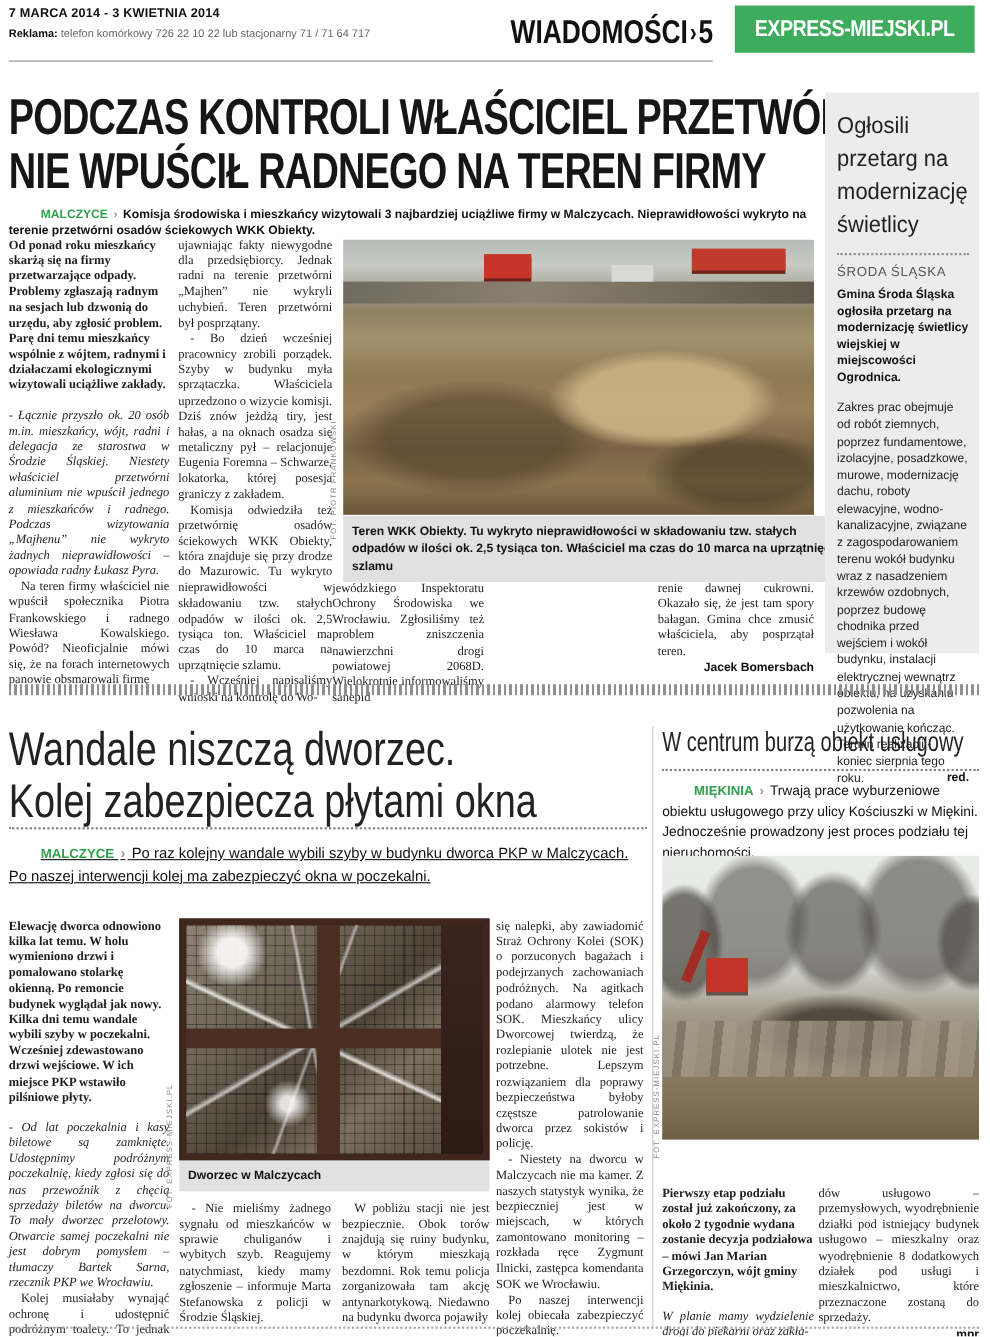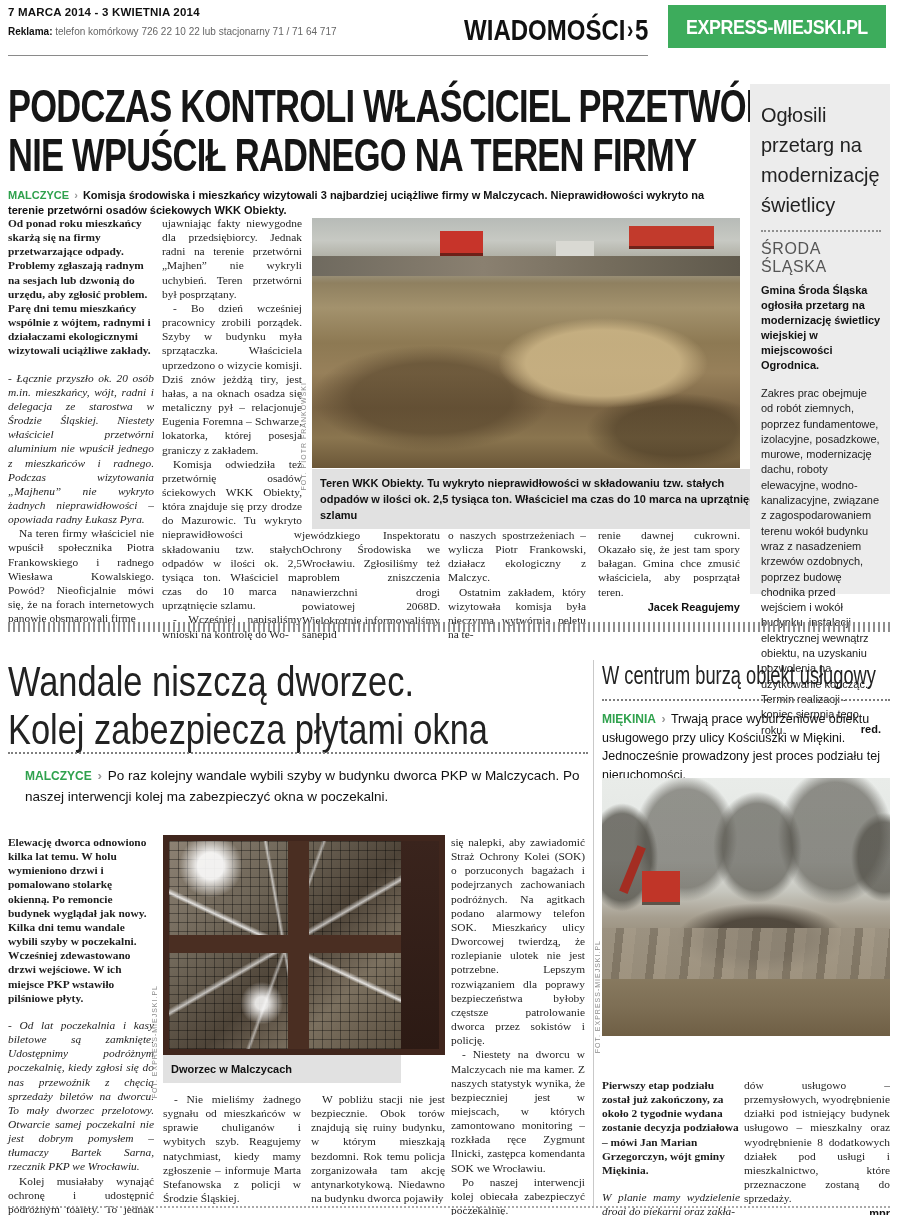--- a/index.html
+++ b/index.html
@@ -24,24 +24,24 @@
   .hl-heavy{left:8px;top:82px;width:960px;transform:scaleX(.75);transform-origin:left top;
             font-weight:bold;font-size:46px;line-height:49px;letter-spacing:-1px;color:#161616;}
   .hl-heavy div{white-space:nowrap;}
   .hl-light{font-weight:normal;color:#222;transform-origin:left top;}
   .a2-headline{left:8px;top:657px;width:720px;font-size:43px;line-height:48px;transform:scaleX(.8);}
   .a2-headline div{white-space:nowrap;}
   .a3-headline{left:602px;top:660px;width:420px;font-size:25px;line-height:30px;transform:scaleX(.73);white-space:nowrap;}
 
   
   .kicker{font-size:11px;line-height:15px;color:#111;}
-  .kicker .loc{color:#2fa14d;font-weight:bold;}
+  .kicker .loc{color:#2fa14d;font-weight:bold;margin-left:29px;}
   .kicker .sep{color:#999;font-weight:bold;padding:0 2px;}
   .a1-kicker{left:8px;top:188px;width:732px;font-weight:bold;}
-  .a2-kicker{left:25px;top:766px;width:576px;font-size:13.5px;line-height:19.5px;font-weight:normal;}
+  .a2-kicker{left:8px;top:766px;width:576px;font-size:13.5px;line-height:19.5px;font-weight:normal;text-decoration:underline;}
   .a2-kicker .loc,.a3-kicker .loc{font-size:12px;text-align:center;}
   .a3-kicker{left:602px;top:710px;width:288px;font-size:12.5px;line-height:18.5px;font-weight:normal;}
 
   
   .col{position:absolute;text-align:justify;}
   .serif p{margin:0;font-family:"Liberation Serif",serif;font-size:11.4px;line-height:14.15px;color:#1d1d1d;}
   .intro{font-family:"Liberation Sans",sans-serif;font-weight:bold;font-size:11px;line-height:14.6px;
          color:#111;text-align:left;margin:0;}
   .ind{text-indent:11px;}
   .gap{margin-top:13px !important;font-style:italic;}
@@ -100,21 +100,21 @@
   .caption{position:absolute;background:#e1e1e1;color:#111;font-weight:bold;
            font-size:11px;line-height:16px;padding:6px 8px;box-sizing:border-box;}
   .fot{position:absolute;font-size:7px;color:#8a8a8a;letter-spacing:1px;
        writing-mode:vertical-rl;transform:rotate(180deg);white-space:nowrap;}
 
   
   .sidebar{left:750px;top:84px;width:140px;height:510px;background:#ececec;box-sizing:border-box;
            padding:16px 9px 0 11px;}
   .sb-title{font-size:21px;line-height:30px;color:#222;transform:scaleX(.95);transform-origin:left top;}
   .sb-dotted{border-top:2px dotted #8f8f8f;margin:10px 0 8px;}
-  .sb-loc{font-size:16px;color:#555;letter-spacing:.6px;margin-bottom:7px;}
+  .sb-loc{font-size:12px;color:#555;letter-spacing:.6px;margin-bottom:7px;}
   .sb-intro{font-weight:bold;font-size:11px;line-height:15px;margin:0 0 13px;color:#111;}
   .sb-body{font-size:11px;line-height:15.3px;margin:0;color:#222;}
   .sb-byline{text-align:right;font-weight:bold;font-size:11px;margin-top:-15px;color:#111;}
 
   
   .ticks{left:8px;top:622px;width:882px;height:10px;
          background:repeating-linear-gradient(90deg,#8f8f8f 0 2px,transparent 2px 5px);}
   .dotted{height:0;border-top:2px dotted #7f7f7f;}
   .a2-dotted{left:8px;top:752px;width:580px;}
   .a3-dotted{left:602px;top:699px;width:288px;}
@@ -170,27 +170,23 @@
     <div class="p1-m1"></div>
     <div class="p1-m2"></div>
     <div class="p1-m3"></div>
   </div>
 
   <div class="caption" style="left:312px;top:469px;width:468px;">Teren WKK Obiekty. Tu wykryto nieprawidłowości w składowaniu tzw. stałych odpadów w ilości ok. 2,5 tysiąca ton. Właściciel ma czas do 10 marca na uprzątnięcie szlamu</div>
 
   <div class="col serif" style="left:302px;top:528px;width:138px;">
     <p>jewódzkiego Inspektoratu Ochrony Środowiska we Wrocławiu. Zgłosiliśmy też problem zniszczenia nawierzchni drogi powiatowej 2068D. Wielokrotnie informowaliśmy sanepid</p>
   </div>
-  <div class="col serif" style="left:448px;top:528px;width:138px;">
-    <p>o naszych spostrzeżeniach – wylicza Piotr Frankowski, działacz ekologiczny z Malczyc.</p>
-    <p class="ind">Ostatnim zakładem, który wizytowała komisja była nieczynna wytwórnia peletu na te-</p>
-  </div>
   <div class="col serif" style="left:598px;top:528px;width:142px;">
     <p>renie dawnej cukrowni. Okazało się, że jest tam spory bałagan. Gmina chce zmusić właściciela, aby posprzątał teren.</p>
-    <div class="byline">Jacek Reagujemy</div>
+    <div class="byline">Jacek Bomersbach</div>
   </div>
 
   <div class="abs sidebar">
     <div class="sb-title">Ogłosili przetarg na modernizację świetlicy</div>
     <div class="sb-dotted"></div>
     <div class="sb-loc">ŚRODA ŚLĄSKA</div>
     <p class="sb-intro">Gmina Środa Śląska ogłosiła przetarg na modernizację świetlicy wiejskiej w miejscowości Ogrodnica.</p>
     <p class="sb-body">Zakres prac obejmuje od robót ziemnych, poprzez fundamentowe, izolacyjne, posadzkowe, murowe, modernizację dachu, roboty elewacyjne, wodno-kanalizacyjne, związane z zagospodarowaniem terenu wokół budynku wraz z nasadzeniem krzewów ozdobnych, poprzez budowę chodnika przed wejściem i wokół budynku, instalacji elektrycznej wewnątrz obiektu, na uzyskaniu pozwolenia na użytkowanie kończąc. Termin realizacji - koniec sierpnia tego roku.</p>
     <div class="sb-byline">red.</div>
   </div>
@@ -218,21 +214,21 @@
   <div class="fot" style="left:151px;top:985px;">FOT. EXPRESS-MIEJSKI.PL</div>
 
   <div class="photo photo2">
     <div class="p2-glass"></div>
     <div class="p2-cracks"></div>
     <div class="p2-vbar"></div>
     <div class="p2-hbar"></div>
     <div class="p2-wall"></div>
   </div>
 
-  <div class="caption" style="left:163px;top:1055px;width:238px;">Dworzec w Malczycach</div>
+  <div class="caption" style="left:163px;top:1055px;width:282px;">Dworzec w Malczycach</div>
 
   <div class="col serif" style="left:163px;top:1092px;width:138px;">
     <p class="ind">- Nie mieliśmy żadnego sygnału od mieszkańców w sprawie chuliganów i wybitych szyb. Reagujemy natychmiast, kiedy mamy zgłoszenie – informuje Marta Stefanowska z policji w Środzie Śląskiej.</p>
   </div>
   <div class="col serif" style="left:311px;top:1092px;width:134px;">
     <p class="ind">W pobliżu stacji nie jest bezpiecznie. Obok torów znajdują się ruiny budynku, w którym mieszkają bezdomni. Rok temu policja zorganizowała tam akcję antynarkotykową. Niedawno na budynku dworca pojawiły</p>
   </div>
   <div class="col serif" style="left:451px;top:835px;width:134px;">
     <p>się nalepki, aby zawiadomić Straż Ochrony Kolei (SOK) o porzuconych bagażach i podejrzanych zachowaniach podróżnych. Na agitkach podano alarmowy telefon SOK. Mieszkańcy ulicy Dworcowej twierdzą, że rozlepianie ulotek nie jest potrzebne. Lepszym rozwiązaniem dla poprawy bezpieczeństwa byłoby częstsze patrolowanie dworca przez sokistów i policję.</p>
     <p class="ind">- Niestety na dworcu w Malczycach nie ma kamer. Z naszych statystyk wynika, że bezpieczniej jest w miejscach, w których zamontowano monitoring – rozkłada ręce Zygmunt Ilnicki, zastępca komendanta SOK we Wrocławiu.</p>

